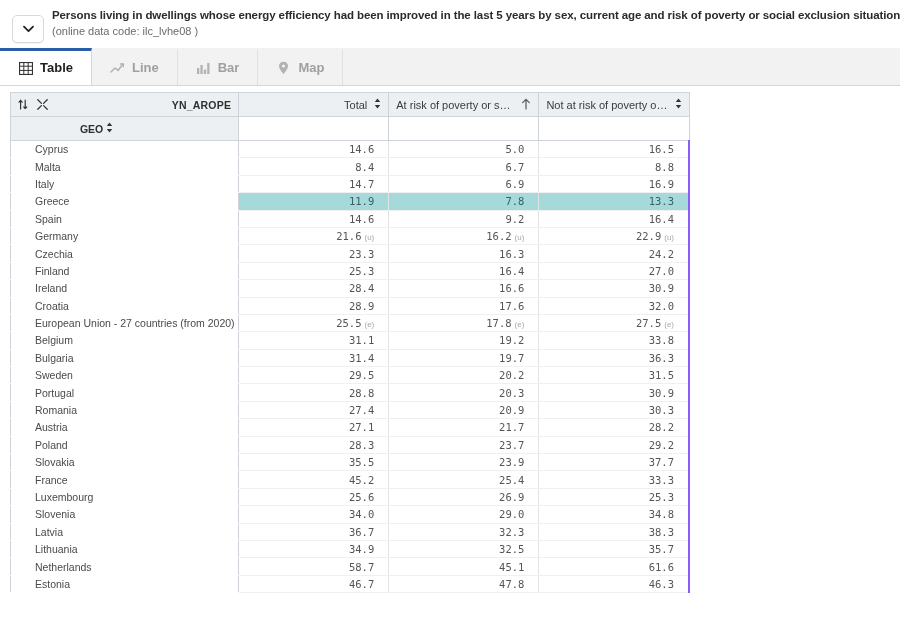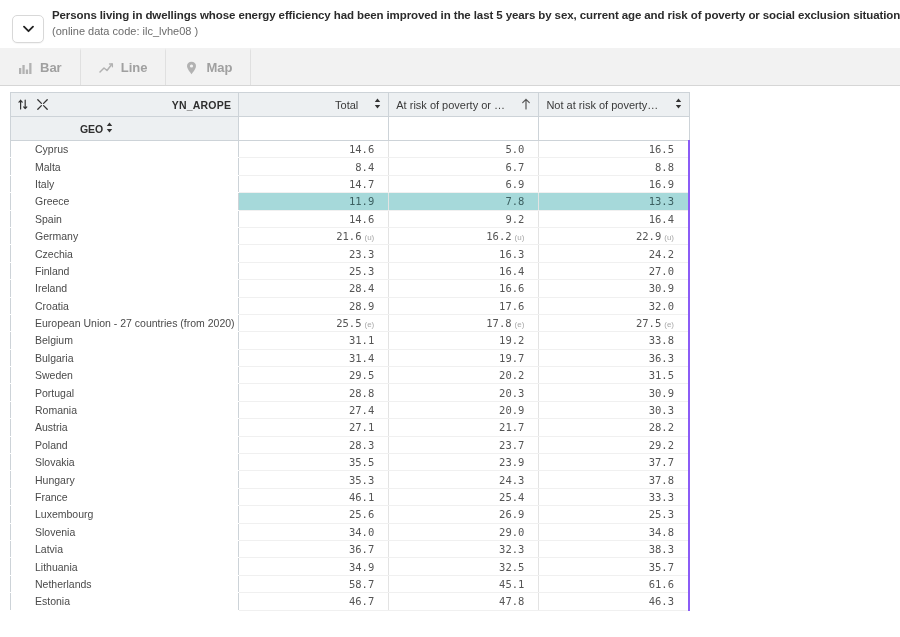--- a/index.html
+++ b/index.html
@@ -134,21 +134,21 @@
     height: 100%;
   }
   .tool-icons { display: flex; align-items: center; gap: 9px; }
   .icon-btn { cursor: pointer; display:flex; align-items:center; }
   .dim-name { font-weight: bold; letter-spacing: 0.2px; color: #2f2f2f; font-size: 10.5px; }
 
   .th-right {
     display: flex;
     align-items: center;
     justify-content: flex-end;
-    gap: 16px;
+    gap: 7px;
     height: 100%;
     overflow: hidden;
   }
   .th-right .cap { overflow:hidden; text-overflow: ellipsis; white-space: nowrap; }
   .th-geo {
     display: flex;
     align-items: center;
     justify-content: center;
     gap: 3px;
     height: 100%;
@@ -215,41 +215,53 @@
     </span>
   </div>
   <div class="header-text">
     <div class="header-title">Persons living in dwellings whose energy efficiency had been improved in the last 5 years by sex, current age and risk of poverty or social exclusion situation</div>
     <div class="header-code">(online data code: ilc_lvhe08 )</div>
     <div class="header-source">Source of data: Eurostat</div>
   </div>
 </div>
 
 <div class="tabbar">
+  <div class="tab active">
+    <span class="tab-icon">
+      <svg width="14" height="13" viewBox="0 0 14 13">
+        <rect x="0.5" y="0.5" width="13" height="12" fill="none" stroke="#333" stroke-width="1.2"></rect>
+        <line x1="0.5" y1="4.2" x2="13.5" y2="4.2" stroke="#333" stroke-width="1"></line>
+        <line x1="0.5" y1="8.4" x2="13.5" y2="8.4" stroke="#333" stroke-width="1"></line>
+        <line x1="4.8" y1="0.5" x2="4.8" y2="12.5" stroke="#333" stroke-width="1"></line>
+        <line x1="9.2" y1="0.5" x2="9.2" y2="12.5" stroke="#333" stroke-width="1"></line>
+      </svg>
+    </span>
+    <span class="tab-label">Table</span>
+  </div>
+
+  <div class="tab">
+    <span class="tab-icon">
+      <svg width="15" height="13" viewBox="0 0 15 13">
+        <polyline points="1,10 5,6 8,8.5 13,2" fill="none" stroke="#b2b2b2" stroke-width="1.5" stroke-linecap="round" stroke-linejoin="round"></polyline>
+        <polyline points="10.5,2 13.4,2 13.4,4.8" fill="none" stroke="#b2b2b2" stroke-width="1.3" stroke-linecap="round" stroke-linejoin="round"></polyline>
+      </svg>
+    </span>
+    <span class="tab-label">Line</span>
+  </div>
 
   <div class="tab">
     <span class="tab-icon">
       <svg width="15" height="13" viewBox="0 0 15 13">
         <rect x="1" y="6" width="2.3" height="6" fill="#b2b2b2"></rect>
         <rect x="4.4" y="3" width="2.3" height="9" fill="#b2b2b2"></rect>
         <rect x="7.8" y="7.5" width="2.3" height="4.5" fill="#b2b2b2"></rect>
         <rect x="11.2" y="1" width="2.3" height="11" fill="#b2b2b2"></rect>
       </svg>
     </span>
     <span class="tab-label">Bar</span>
-  </div>
-
-  <div class="tab">
-    <span class="tab-icon">
-      <svg width="15" height="13" viewBox="0 0 15 13">
-        <polyline points="1,10 5,6 8,8.5 13,2" fill="none" stroke="#b2b2b2" stroke-width="1.5" stroke-linecap="round" stroke-linejoin="round"></polyline>
-        <polyline points="10.5,2 13.4,2 13.4,4.8" fill="none" stroke="#b2b2b2" stroke-width="1.3" stroke-linecap="round" stroke-linejoin="round"></polyline>
-      </svg>
-    </span>
-    <span class="tab-label">Line</span>
   </div>
 
   <div class="tab">
     <span class="tab-icon">
       <svg width="11" height="14" viewBox="0 0 11 14">
         <path d="M5.5 0.8 C2.9 0.8 1 2.7 1 5.1 C1 8.1 5.5 13.2 5.5 13.2 C5.5 13.2 10 8.1 10 5.1 C10 2.7 8.1 0.8 5.5 0.8 Z" fill="#b2b2b2"></path>
         <circle cx="5.5" cy="5" r="1.6" fill="#f2f2f2"></circle>
       </svg>
     </span>
     <span class="tab-label">Map</span>
@@ -450,28 +462,22 @@
           <td class="val">23.7</td>
           <td class="val">29.2</td>
         </tr>
         <tr>
           <td class="lbl">Slovakia</td>
           <td class="val">35.5</td>
           <td class="val">23.9</td>
           <td class="val">37.7</td>
         </tr>
         <tr>
-          <td class="lbl">Hungary</td>
-          <td class="val">35.3</td>
-          <td class="val">24.3</td>
-          <td class="val">37.8</td>
-        </tr>
-        <tr>
           <td class="lbl">France</td>
-          <td class="val">46.1</td>
+          <td class="val">45.2</td>
           <td class="val">25.4</td>
           <td class="val">33.3</td>
         </tr>
         <tr>
           <td class="lbl">Luxembourg</td>
           <td class="val">25.6</td>
           <td class="val">26.9</td>
           <td class="val">25.3</td>
         </tr>
         <tr>

